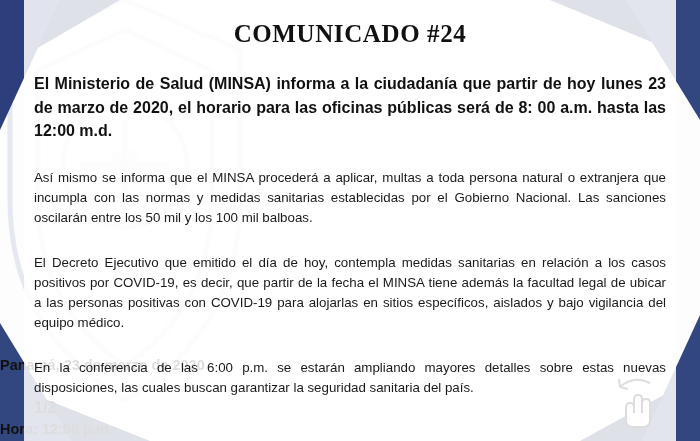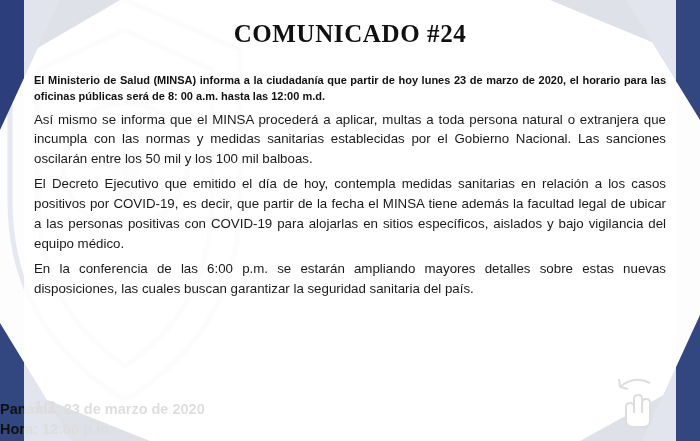--- a/index.html
+++ b/index.html
@@ -116,33 +116,33 @@
     text-align: center;
     font-size: 25px;
     font-weight: bold;
     letter-spacing: 0.6px;
     color: #111111;
     margin-top: 20px;
     font-family: Liberation Serif, serif;
   }
 
   .lead {
-    font-size: 11px;
+    font-size: 16px;
     font-weight: bold;
     color: #111111;
     line-height: 1.48;
     margin-top: 24px;
     text-align: justify;
   }
 
   .para {
     font-size: 13.3px;
     color: #1a1a1a;
     line-height: 1.5;
-    margin-top: 5px;
+    margin-top: 25px;
     text-align: justify;
     font-weight: normal;
   }
 
   .footer {
     position: absolute;
     left: 0;
     right: 0;
     bottom: 0px;
     height: 54px;
@@ -169,20 +169,21 @@
     font-size: 14.5px;
     font-weight: bold;
     color: #111111;
     line-height: 1.45;
   }
   .signoff .time {
     font-size: 14.5px;
     font-weight: bold;
     color: #111111;
     line-height: 1.35;
+    margin-top: 44px;
   }
 
   
   .gesture {
     position: absolute;
     right: 46px;
     bottom: 12px;
     width: 44px;
     height: 52px;
   }

